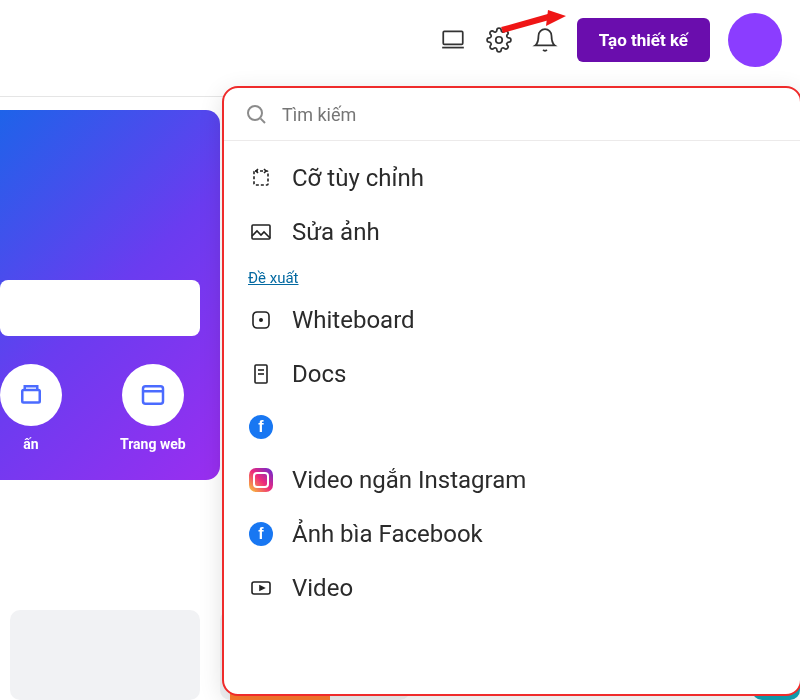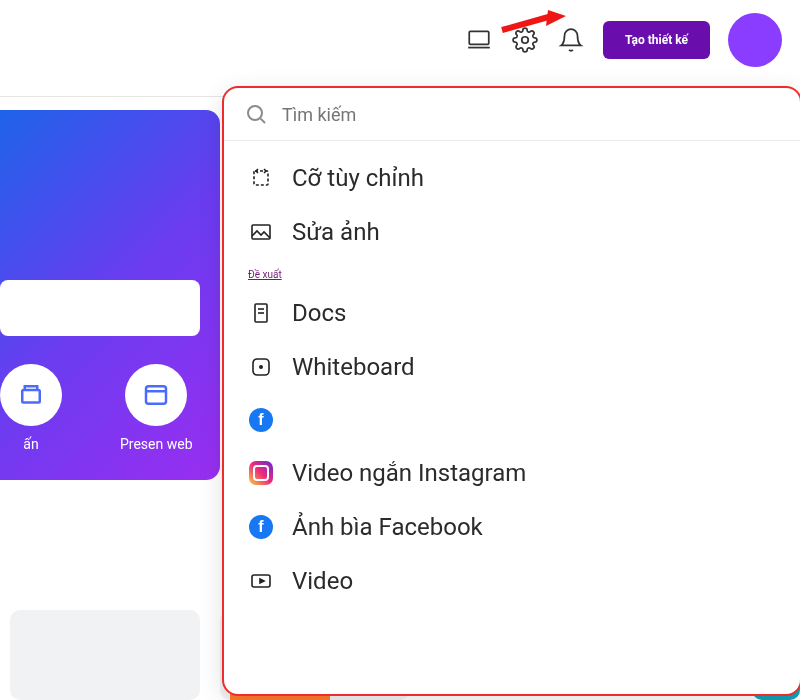--- a/index.html
+++ b/index.html
@@ -2,28 +2,28 @@
 <html><head>
 <meta charset="utf-8">
 <style>
   *{box-sizing:border-box;margin:0;padding:0;font-family:-apple-system,BlinkMacSystemFont,"Segoe UI",Roboto,Helvetica,Arial,sans-serif;}
   body{width:800px;height:700px;overflow:hidden;background:#fff;position:relative;}
 
   
   .header{position:absolute;top:0;left:0;right:0;height:80px;background:#fff;display:flex;align-items:center;justify-content:flex-end;padding:0 18px;gap:18px;}
   .hdr-icon{width:28px;height:28px;display:flex;align-items:center;justify-content:center;color:#333;cursor:pointer;}
   .hdr-icon svg{width:26px;height:26px;stroke:#333;stroke-width:1.6;fill:none;}
-  .create-btn{background:#6a0dad;color:#fff;border:none;border-radius:6px;padding:12px 22px;font-size:12px;font-weight:700;cursor:pointer;}
+  .create-btn{background:#6a0dad;color:#fff;border:none;border-radius:6px;padding:12px 22px;font-size:17px;font-weight:700;cursor:pointer;}
   .avatar{width:54px;height:54px;border-radius:50%;background:#8b3dff;}
 
   
   .divider{position:absolute;top:96px;left:0;right:0;height:1px;background:#e5e5e5;}
 
   
-  .hero{position:absolute;top:110px;left:0;width:220px;height:370px;background:linear-gradient(135deg,#1e63e9 0%, #6a3cf0 50%, #9a2ef0 100%);border-top-right-radius:14px;border-bottom-right-radius:14px;}
+  .hero{position:absolute;top:110px;left:0;width:220px;height:370px;background:linear-gradient(135deg,#1e63e9 0%, #6a3cf0 50%, #9a2ef0 100%);border-top-right-radius:14px;border-bottom-right-radius:14px;font-weight:bold;}
   .hero-input{position:absolute;top:170px;left:0;width:200px;height:56px;background:#fff;border-radius:8px;}
   .hero-icons{position:absolute;bottom:28px;left:0;display:flex;gap:58px;padding-left:0;}
   .hero-col{display:flex;flex-direction:column;align-items:center;gap:10px;color:#fff;font-size:14px;}
   .hero-circle{width:62px;height:62px;border-radius:50%;background:#fff;display:flex;align-items:center;justify-content:center;}
   .hero-circle svg{width:30px;height:30px;}
 
   
   .side-pill{position:absolute;top:170px;right:0;width:50px;height:68px;background:#8b3dff;border-top-left-radius:8px;border-bottom-left-radius:8px;color:#fff;display:flex;align-items:center;padding-left:12px;font-size:17px;font-weight:600;}
 
   
@@ -40,21 +40,21 @@
 
   
   .panel{position:absolute;top:86px;left:222px;width:580px;height:610px;background:#fff;border:2px solid #ef2b2b;border-radius:16px;box-shadow:0 6px 24px rgba(0,0,0,.12);}
   .search-row{display:flex;align-items:center;gap:14px;padding:14px 20px;border-bottom:1px solid #eceaea;}
   .search-row svg{width:24px;height:24px;stroke:#8b8b8b;stroke-width:2;fill:none;}
   .search-row input{border:none;outline:none;font-size:18px;color:#555;flex:1;background:transparent;}
   .menu{padding:10px 0;}
   .menu-item{display:flex;align-items:center;gap:18px;padding:13px 24px;font-size:24px;color:#2b2b2b;cursor:pointer;}
   .menu-icon{width:26px;height:26px;display:flex;align-items:center;justify-content:center;}
   .menu-icon svg{width:24px;height:24px;}
-  .section-label{padding:10px 24px 6px;font-size:10px;color:#701a75;text-decoration:underline;}
+  .section-label{padding:10px 24px 6px;font-size:15px;color:#0369a1;text-decoration:underline;}
   .fb{width:24px;height:24px;border-radius:50%;background:#1877f2;display:flex;align-items:center;justify-content:center;}
   .fb::after{content:"f";color:#fff;font-weight:700;font-size:16px;font-family:Arial;}
   .ig{width:24px;height:24px;border-radius:7px;background:linear-gradient(45deg,#f9ce34,#ee2a7b,#6228d7);display:flex;align-items:center;justify-content:center;}
   .ig::after{content:"";width:12px;height:12px;border:2px solid #fff;border-radius:4px;}
 </style>
 </head>
 <body>
 
 <div class="header">
   <span class="hdr-icon">
@@ -100,21 +100,21 @@
         </div>
       <span>ấn</span>
     </div>
     <div class="hero-col">
       <div class="hero-circle">
           <svg viewBox="0 0 24 24" fill="none" stroke="#4b6bff" stroke-width="2">
             <rect x="4" y="5" width="16" height="14" rx="2"></rect>
             <line x1="4" y1="9" x2="20" y2="9"></line>
           </svg>
         </div>
-      <span>Presen web</span>
+      <span>Trang web</span>
     </div>
   </div>
 </div>
 
 <div class="side-pill">
     <span>ên</span>
   </div>
 
 <div class="thumbs">
   <div class="thumb"></div>
@@ -153,38 +153,38 @@
           </svg>
         </span>
       <span>Sửa ảnh</span>
     </div>
 
     <div class="section-label">Đề xuất</div>
 
     <div class="menu-item">
       <span class="menu-icon">
           <svg viewBox="0 0 24 24" fill="none" stroke="#222" stroke-width="1.6">
+            <rect x="4" y="4" width="16" height="16" rx="4"></rect>
+            <circle cx="12" cy="12" r="1.2" fill="#222"></circle>
+          </svg>
+        </span>
+      <span>Whiteboard</span>
+    </div>
+    <div class="menu-item">
+      <span class="menu-icon">
+          <svg viewBox="0 0 24 24" fill="none" stroke="#222" stroke-width="1.6">
             <rect x="6" y="3" width="12" height="18" rx="1"></rect>
             <line x1="9" y1="8" x2="15" y2="8"></line>
             <line x1="9" y1="12" x2="15" y2="12"></line>
           </svg>
         </span>
       <span>Docs</span>
     </div>
     <div class="menu-item">
       <span class="menu-icon">
-          <svg viewBox="0 0 24 24" fill="none" stroke="#222" stroke-width="1.6">
-            <rect x="4" y="4" width="16" height="16" rx="4"></rect>
-            <circle cx="12" cy="12" r="1.2" fill="#222"></circle>
-          </svg>
-        </span>
-      <span>Whiteboard</span>
-    </div>
-    <div class="menu-item">
-      <span class="menu-icon">
           <span class="fb"></span>
         </span>
     </div>
     <div class="menu-item">
       <span class="menu-icon">
           <span class="ig"></span>
         </span>
       <span>Video ngắn Instagram</span>
     </div>
     <div class="menu-item">

